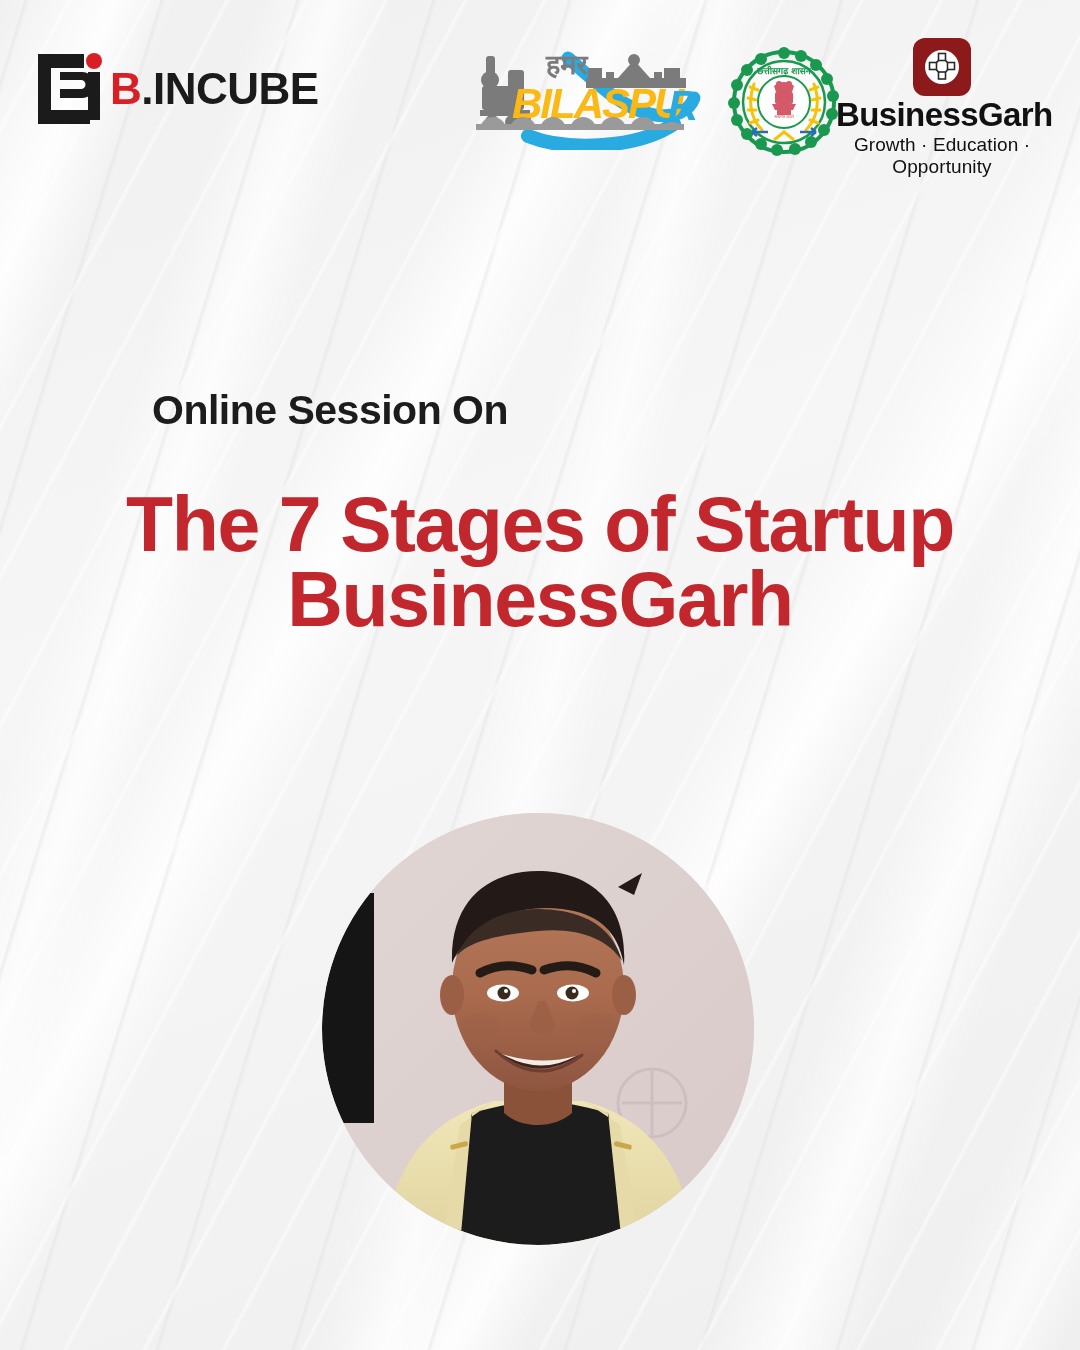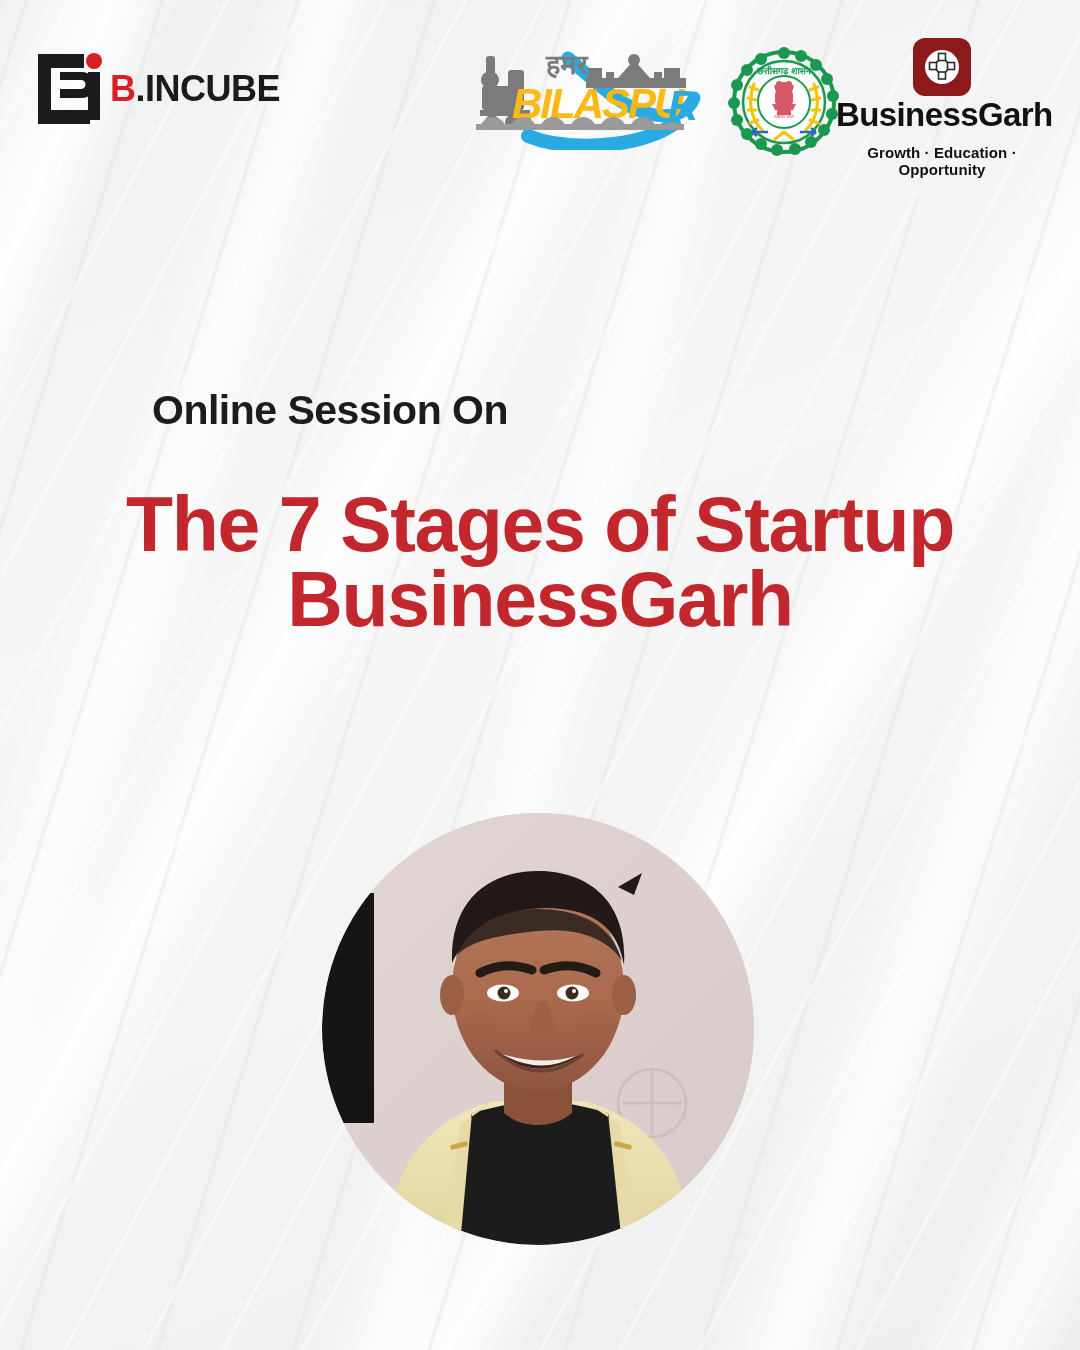--- a/index.html
+++ b/index.html
@@ -44,31 +44,31 @@
         rgba(226,226,226,0) 130px);
     pointer-events:none;
   }
   #poster > * { position:relative; z-index:2; }
 
   
   .header { position:absolute; top:0; left:0; width:1080px; height:175px; }
 
   .bincube { position:absolute; left:36px; top:50px; display:flex; align-items:center; }
   .bincube-mark { position:relative; width:72px; height:78px; }
-  .bincube-text { font-size:36px; font-weight:bold; letter-spacing:-.5px; color:#1b1b1b; margin-left:2px; line-height:1; }
+  .bincube-text { font-size:44px; font-weight:bold; letter-spacing:-.5px; color:#1b1b1b; margin-left:2px; line-height:1; }
   .bincube-text .r { color:#d81f26; }
 
   .bilaspur { position:absolute; left:468px; top:40px; width:240px; height:110px; }
   .cg-emblem { position:absolute; left:728px; top:46px; width:112px; height:112px; }
 
   .bgarh { position:absolute; left:836px; top:38px; width:212px; text-align:center; }
   .bgarh-icon { width:58px; height:58px; margin:0 auto; background:#8c1a1a; border-radius:12px;
                 display:flex; align-items:center; justify-content:center; }
   .bgarh-name { font-size:33px; font-weight:bold; color:#111; letter-spacing:-.6px; line-height:1.05; margin-top:2px; }
-  .bgarh-tag  { font-size:15px; font-weight:bold; color:#111; letter-spacing:.1px; margin-top:11px; }
+  .bgarh-tag  { font-size:19px; font-weight:normal; color:#111; letter-spacing:.1px; margin-top:1px; }
 
   
   .kicker {
     position:absolute; left:152px; top:212px;
     font-size:41px; font-weight:bold; color:#1c1c1c; letter-spacing:-.5px;
   }
   .headline {
     position:absolute; left:0; top:265px; width:1080px;
     text-align:center;
     font-size:77px; font-weight:bold; color:#c1272d;

